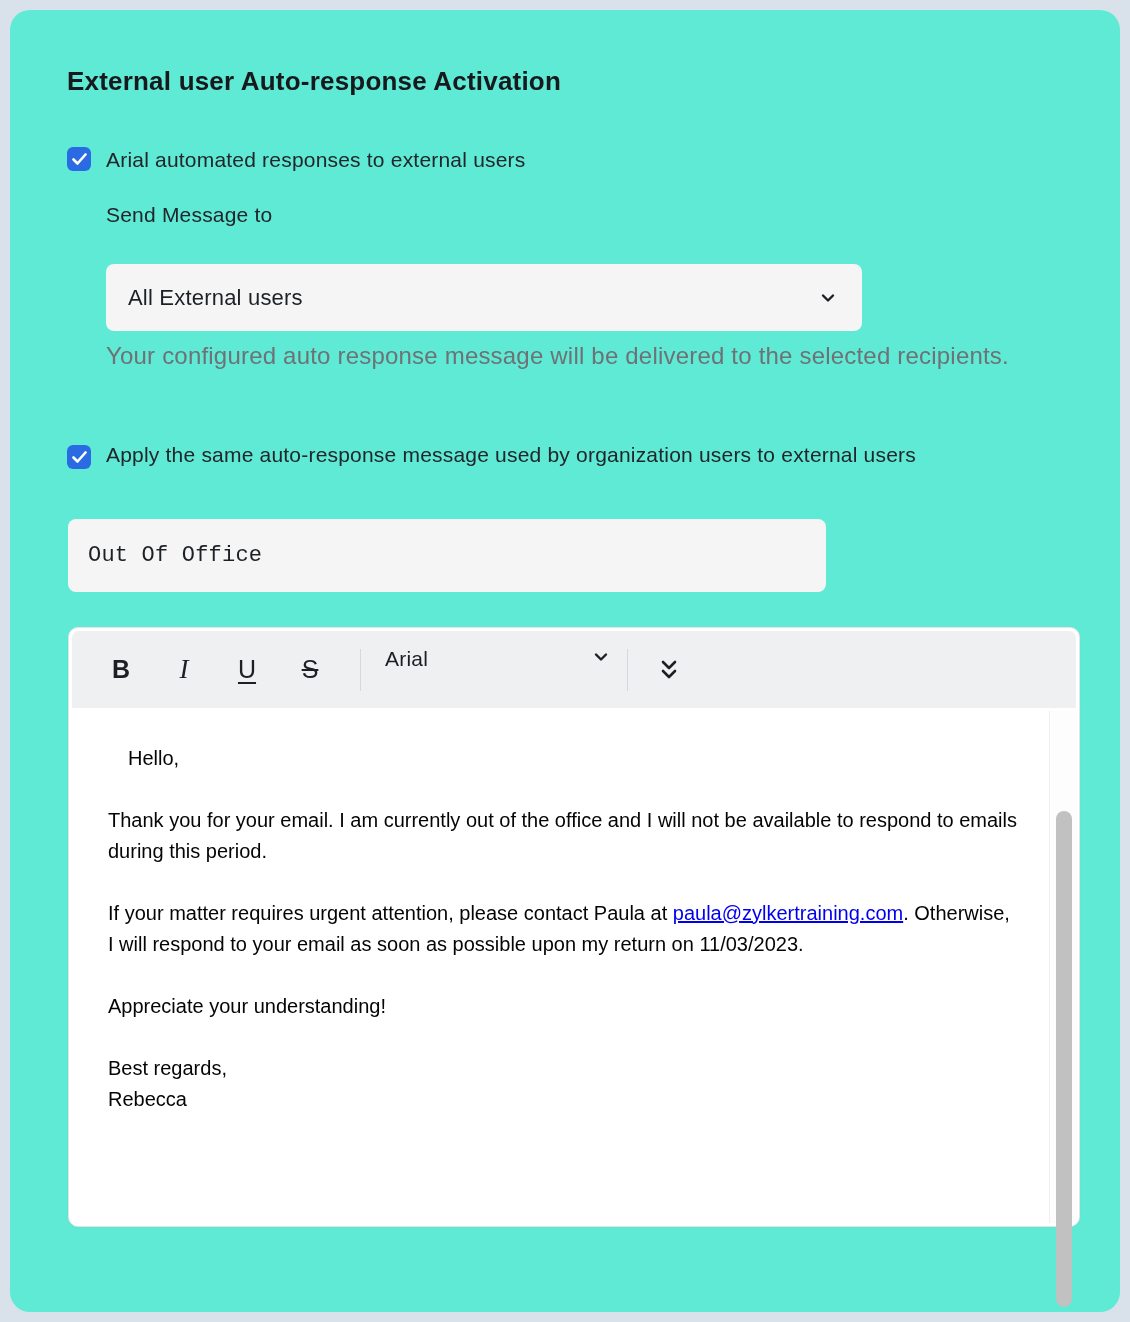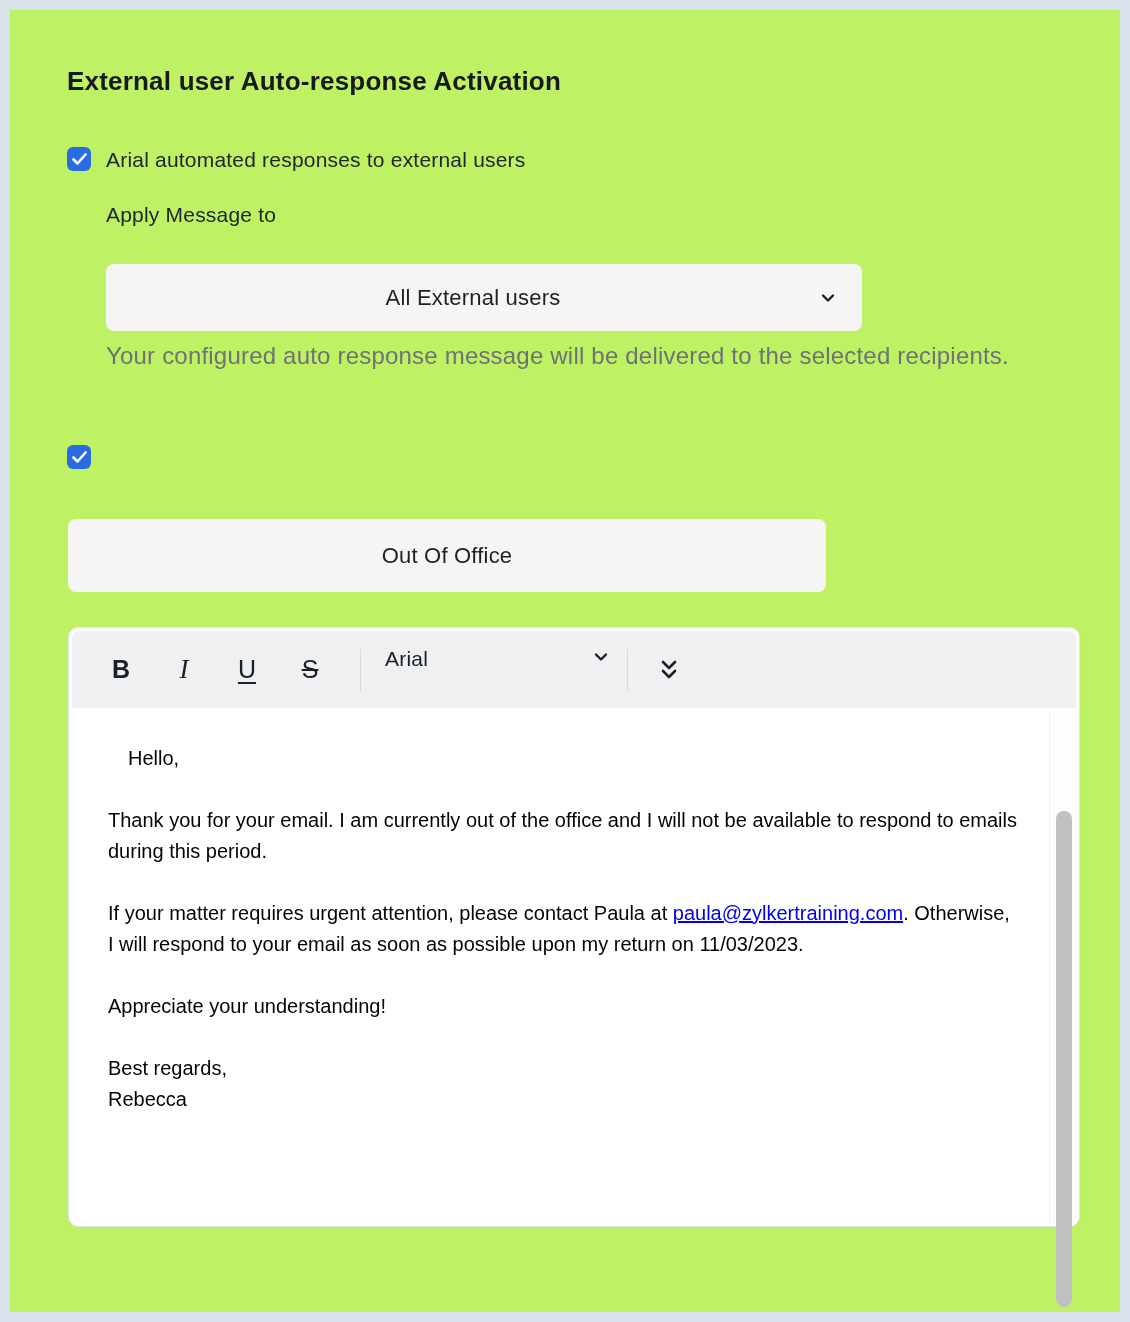--- a/index.html
+++ b/index.html
@@ -4,21 +4,21 @@
 <style>
   * { margin: 0; padding: 0; box-sizing: border-box; }
   html, body {
     width: 1130px; height: 1322px;
     font-family: "Liberation Sans", sans-serif;
     background: #d9e2ea;
   }
   .page { position: relative; width: 1130px; height: 1322px; background: #d9e2ea; }
   .card {
     position: absolute; left: 10px; top: 10px; right: 10px; bottom: 10px;
-    background: #bef264; border-radius: 0;
+    background: #5eead4; border-radius: 20px;
   }
 
   .page-title {
     position: absolute; left: 57px; top: 56px;
     font-size: 26px; font-weight: 700; color: #17191d; letter-spacing: 0.2px;
   }
 
   
   .checkbox {
     position: absolute; width: 24px; height: 24px; border-radius: 6px;
@@ -35,41 +35,40 @@
   .send-to-label {
     position: absolute; left: 96px; top: 193px;
     font-size: 21px; color: #22262b; letter-spacing: 0.2px;
   }
 
   .select-box {
     position: absolute; left: 96px; top: 254px; width: 756px; height: 67px;
     background: #f5f5f6; border-radius: 8px;
     display: flex; align-items: center; cursor: pointer;
     padding: 0 24px 0 22px;
-    text-align: center;
   }
   .select-box .select-value { font-size: 22px; color: #1d2125; letter-spacing: 0.2px; flex: 1; }
   .chevron-icon { width: 20px; height: 20px; flex: none; }
 
   .helper-text {
     position: absolute; left: 96px; top: 332px;
     font-size: 24px; color: #6e7276; letter-spacing: 0.2px;
   }
 
   .cb2 { left: 57px; top: 435px; }
   .cb2-label {
     position: absolute; left: 96px; top: 427px; width: 850px;
     font-size: 21px; color: #22262b; letter-spacing: 0.2px; line-height: 35px;
   }
 
   .subject-input {
     position: absolute; left: 58px; top: 509px; width: 758px; height: 73px;
     background: #f5f5f6; border: none; border-radius: 8px; outline: none;
-    padding: 0 20px; font-family: Liberation Sans, sans-serif;
-    font-size: 22px; color: #1d2125; letter-spacing: 0.2px; text-align: center;
+    padding: 0 20px; font-family: Liberation Mono, monospace;
+    font-size: 22px; color: #1d2125; letter-spacing: 0.2px;
   }
 
   
   .editor {
     position: absolute; left: 58px; top: 617px; width: 1012px; height: 600px;
     border: 1px solid #e2e4e6; border-radius: 10px; background: #ffffff;
     box-shadow: 0 1px 2px rgba(0,0,0,0.03);
   }
   .toolbar {
     position: absolute; left: 3px; right: 3px; top: 3px; height: 77px;
@@ -125,36 +124,37 @@
 
     <div class="page-title">External user Auto-response Activation</div>
 
     <div class="checkbox cb1 checked">
       <svg viewBox="0 0 15 12">
         <polyline points="1.5,6.5 5.5,10.5 13.5,1.5" fill="none" stroke="#ffffff" stroke-width="2.6" stroke-linecap="round" stroke-linejoin="round"></polyline>
       </svg>
     </div>
     <div class="cb1-label">Arial automated responses to external users</div>
 
-    <div class="send-to-label">Apply Message to</div>
+    <div class="send-to-label">Send Message to</div>
 
     <div class="select-box">
       <span class="select-value">All External users</span>
       <svg class="chevron-icon" viewBox="0 0 20 20">
         <polyline points="5,7.5 10,12.5 15,7.5" fill="none" stroke="#1c1f23" stroke-width="2.4" stroke-linecap="round" stroke-linejoin="round"></polyline>
       </svg>
     </div>
 
     <div class="helper-text">Your configured auto response message will be delivered to the selected recipients.</div>
 
     <div class="checkbox cb2 checked">
       <svg viewBox="0 0 15 12">
         <polyline points="1.5,6.5 5.5,10.5 13.5,1.5" fill="none" stroke="#ffffff" stroke-width="2.6" stroke-linecap="round" stroke-linejoin="round"></polyline>
       </svg>
     </div>
+    <div class="cb2-label">Apply the same auto-response message used by organization users to external users</div>
 
     <input class="subject-input" type="text" readonly="" value="Out Of Office" style="">
 
     <div class="editor">
 
       <div class="toolbar">
         <div class="tb-btn tb-bold">B</div>
         <div class="tb-btn tb-italic">I</div>
         <div class="tb-btn tb-underline">U</div>
         <div class="tb-btn tb-strike">S</div>

